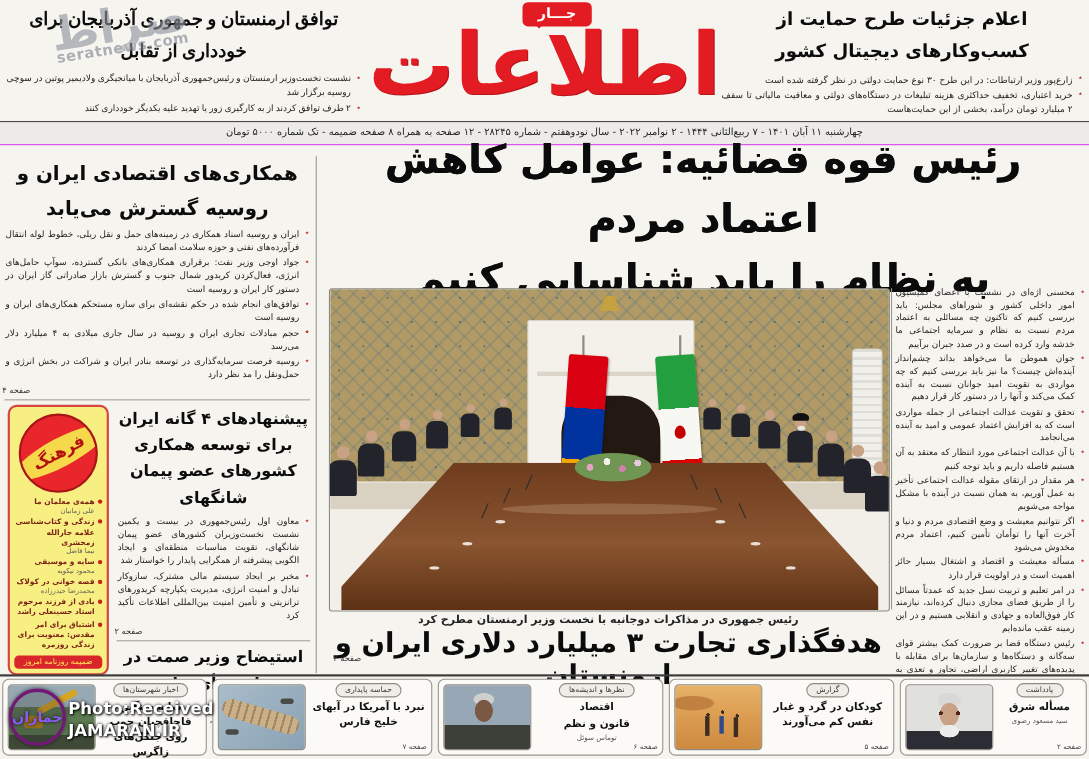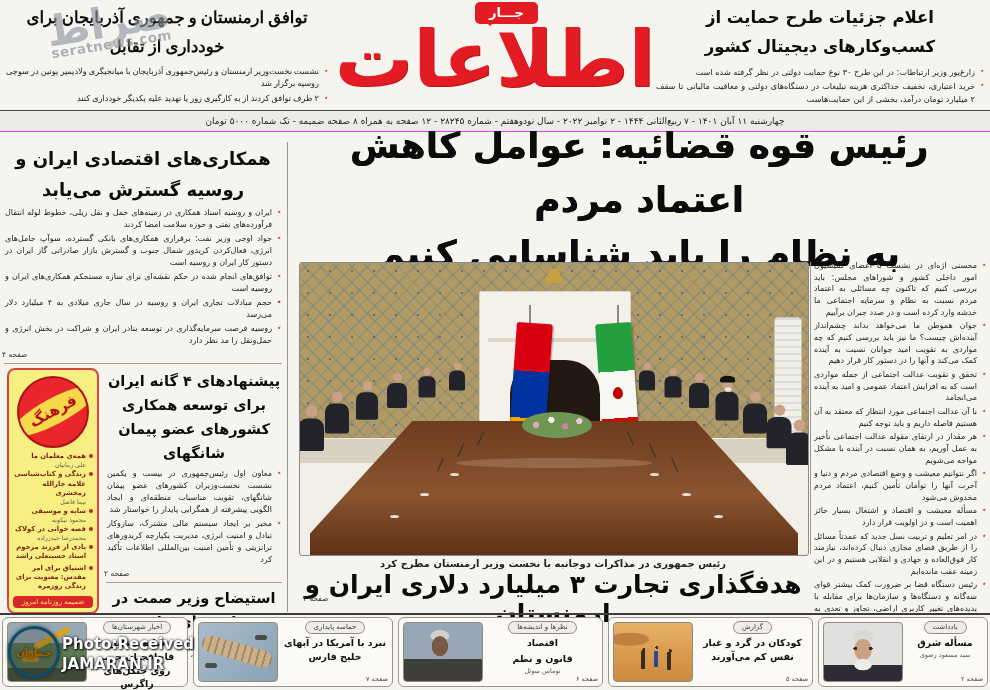--- a/index.html
+++ b/index.html
@@ -160,21 +160,21 @@
   
   .wm-serat{position:absolute;top:2px;left:14px;width:190px;transform:rotate(-9deg);opacity:.62;
             text-align:center;pointer-events:none;direction:ltr;}
   .wm-serat .s-logo{font-size:42px;font-weight:bold;color:#8d939c;line-height:1;
             text-shadow:0 0 2px #fff;}
   .wm-serat .s-url{font-size:13.5px;font-weight:bold;color:#7e848d;letter-spacing:.5px;
             text-shadow:0 0 2px #fff;margin-top:-8px;}
   .wm-jamaran{position:absolute;left:4px;bottom:4px;width:235px;height:76px;pointer-events:none;
             direction:ltr;}
   .wm-jamaran .j-logo{position:absolute;left:4px;bottom:8px;width:46px;height:46px;border-radius:50%;
-            border:3px solid #0c4a6e;color:#a16207;font-size:10px;font-weight:bold;display:flex;
+            border:3px solid #701a75;color:#8b5cf6;font-size:13px;font-weight:bold;display:flex;
             align-items:center;justify-content:center;
             text-shadow:0 0 3px rgba(0,0,0,.9);box-shadow:0 0 4px rgba(0,0,0,.6);background:rgba(40,40,40,.25);}
   .wm-jamaran .j-text{position:absolute;left:58px;bottom:12px;color:#fff;font-weight:bold;
             font-size:15px;line-height:1.3;text-shadow:0 0 3px rgba(0,0,0,.95),1px 1px 2px rgba(0,0,0,.9);}
 </style>
 </head>
 <body>
 
 <div class="page">
 

